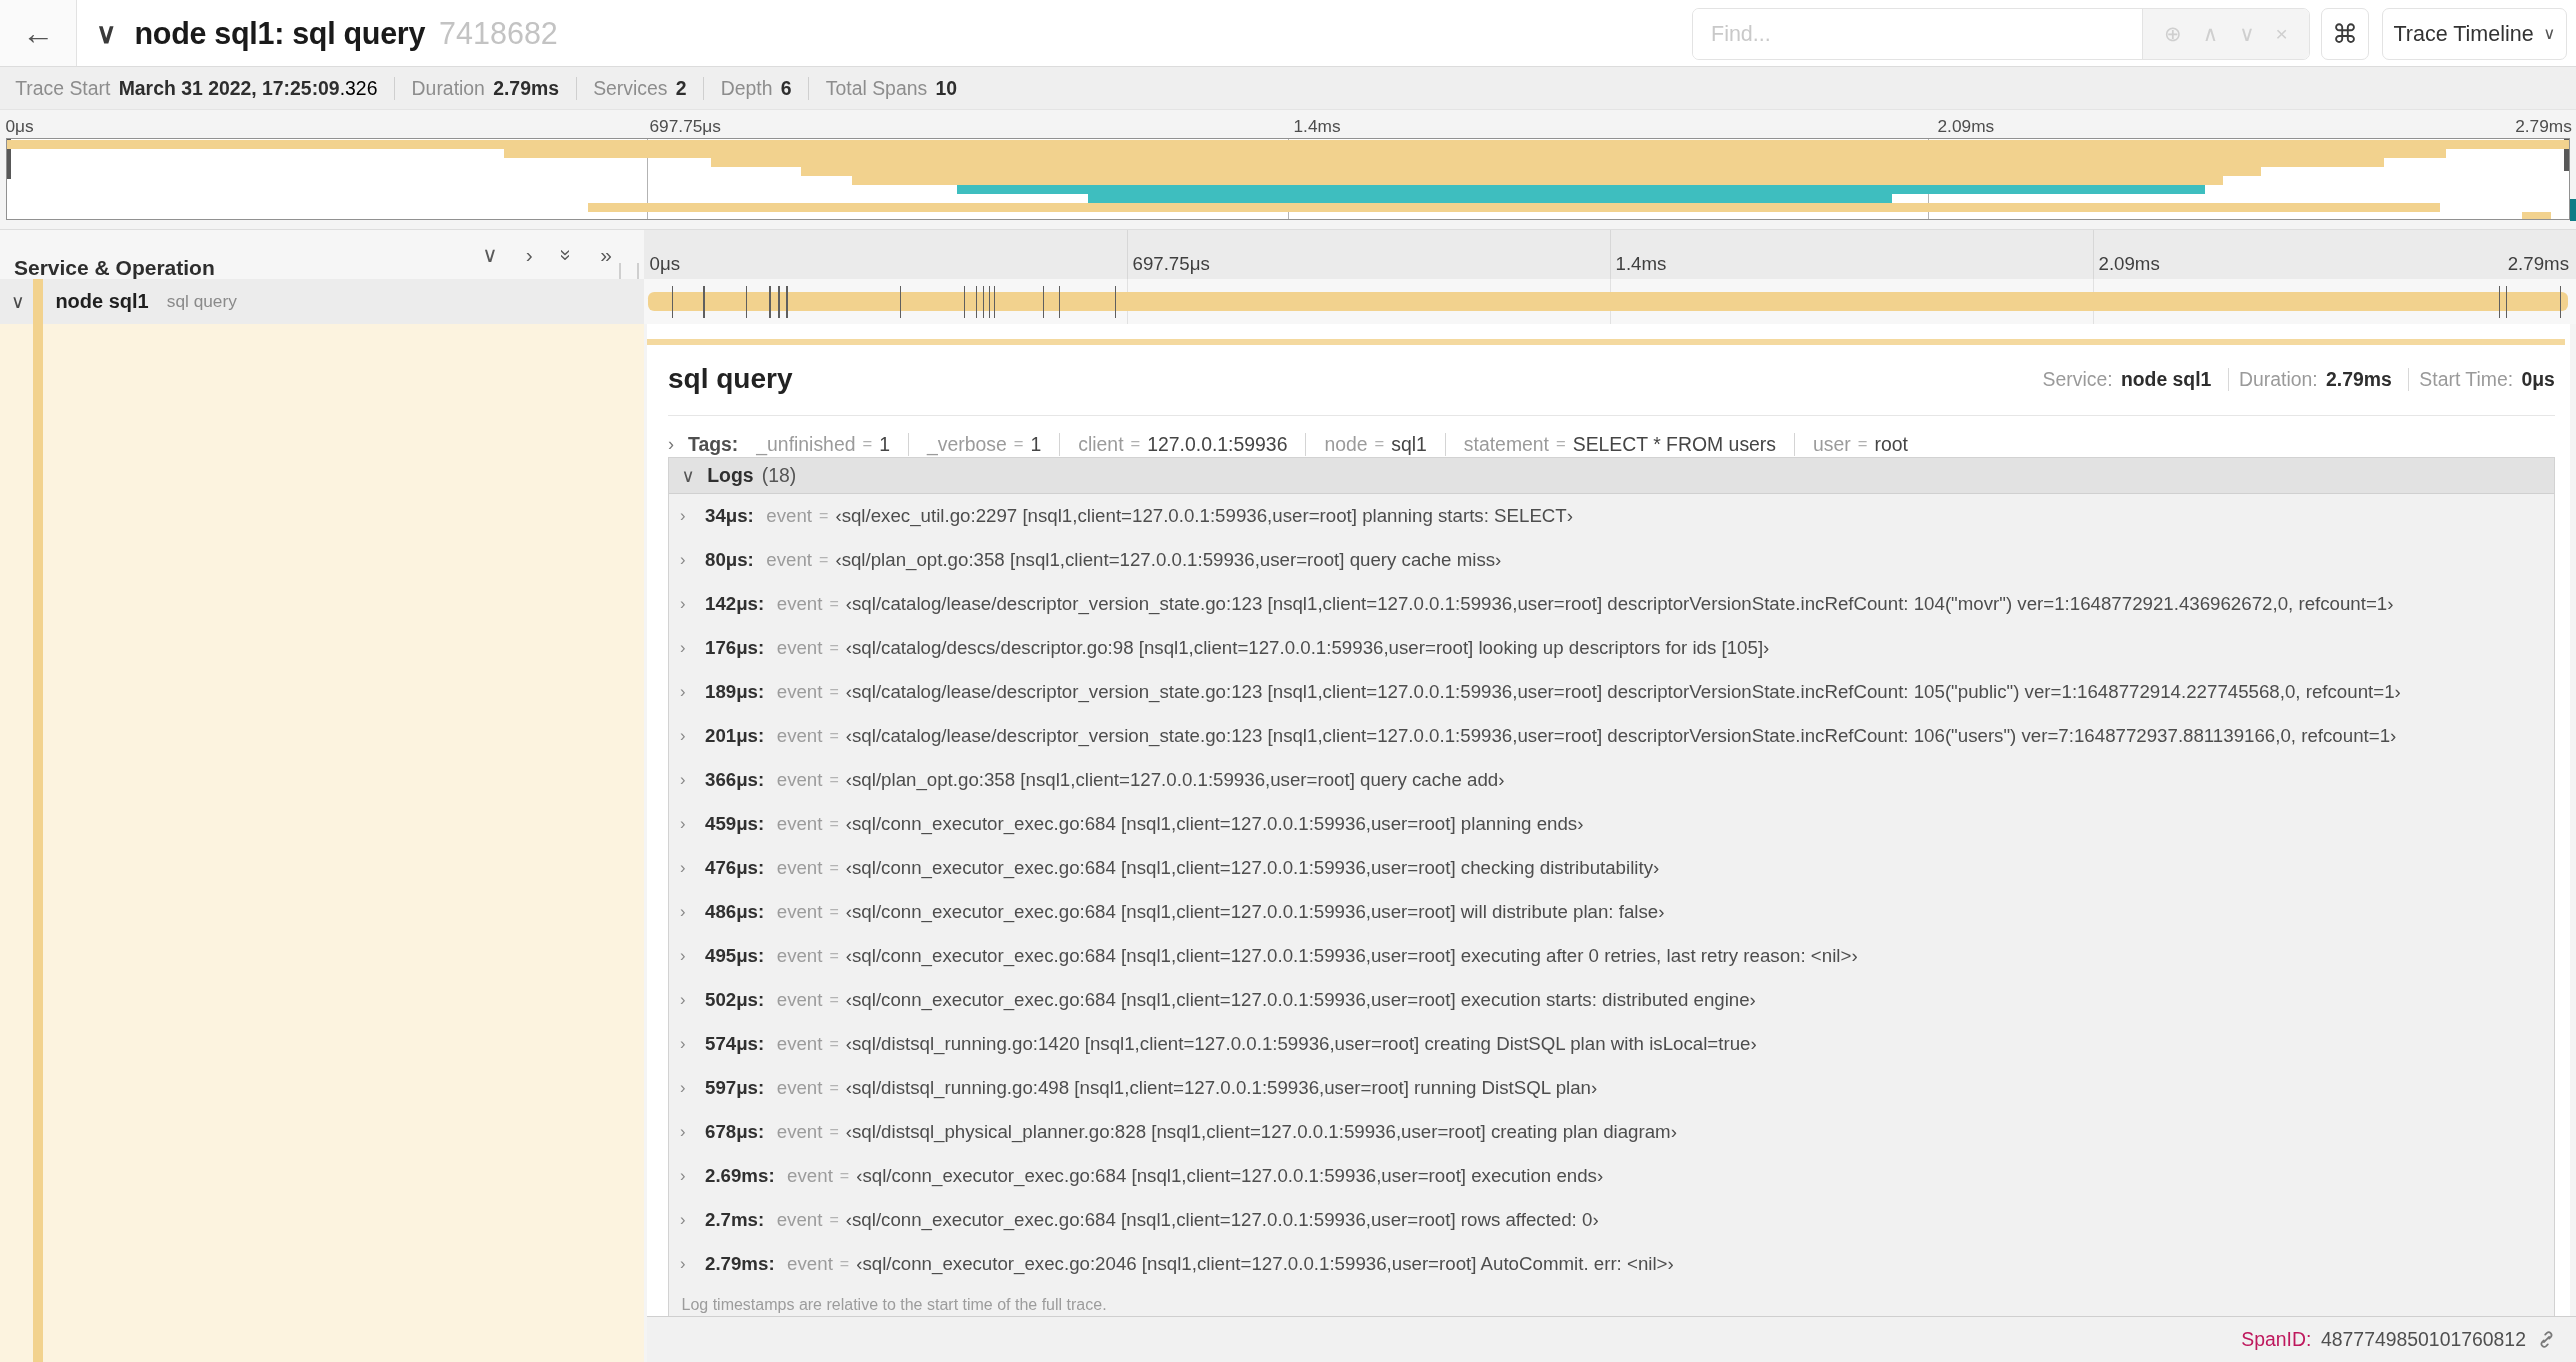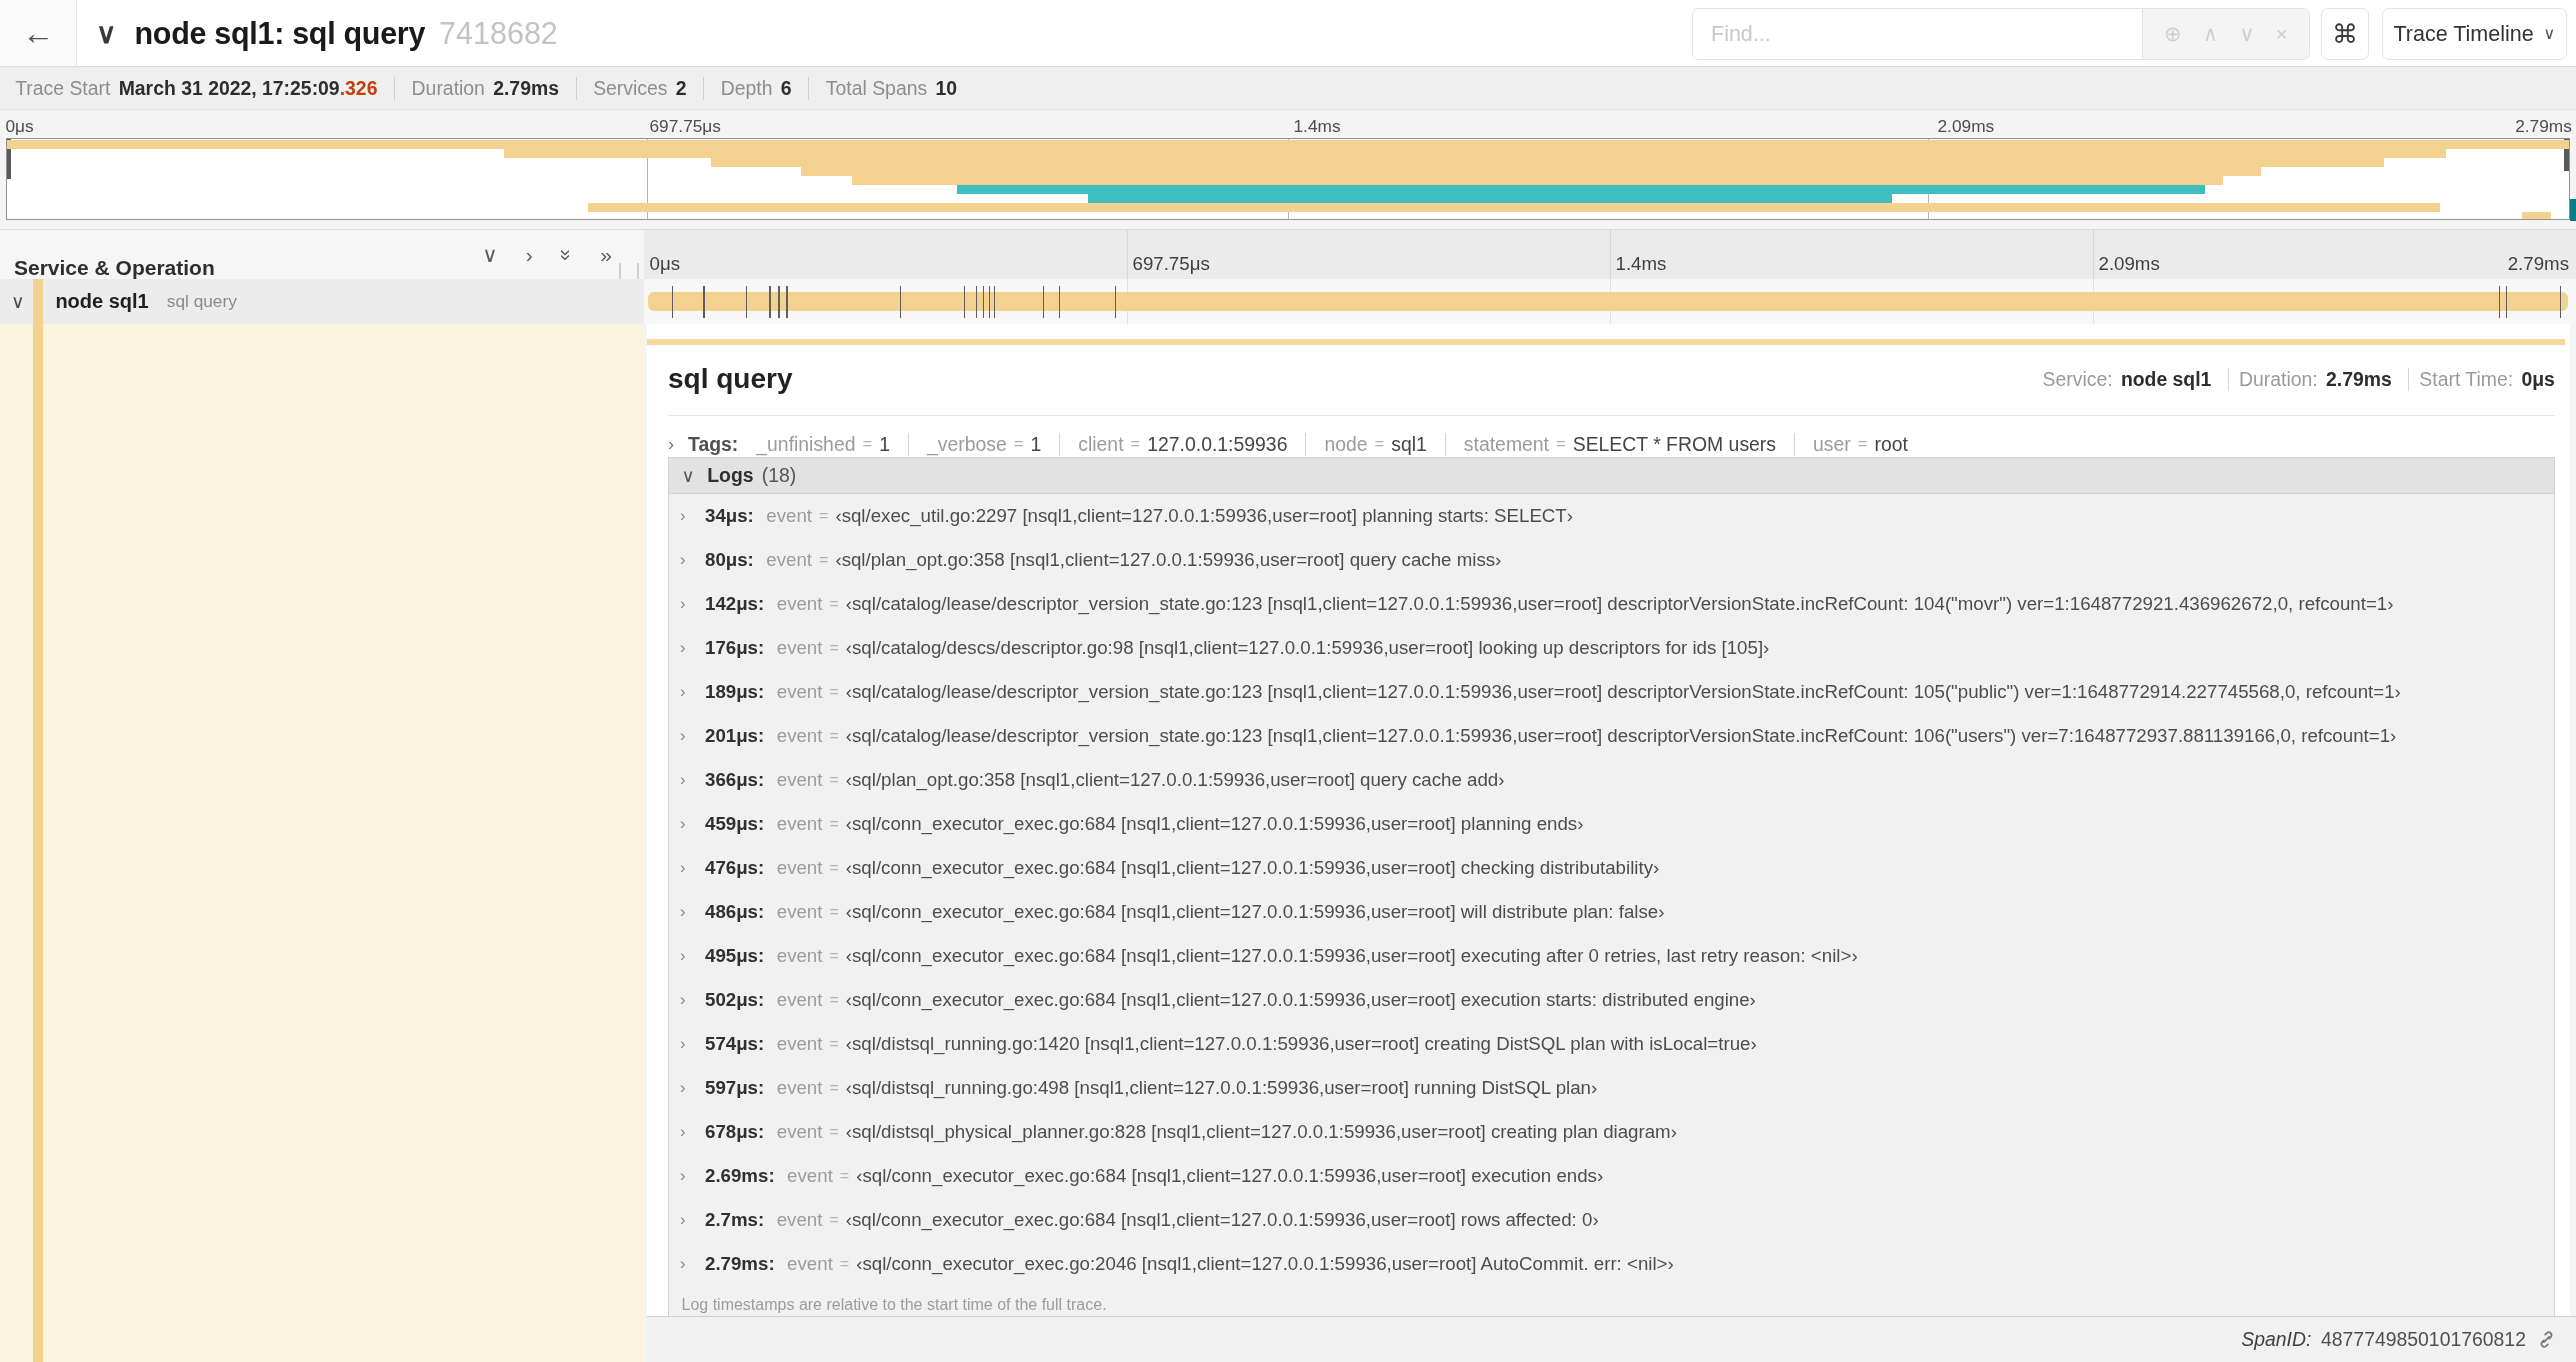--- a/index.html
+++ b/index.html
@@ -32,21 +32,21 @@
     font-size:21.5px;color:#333;cursor:pointer;gap:9.7px;}
   .view-btn .vchev{font-size:16.6px;color:#555;}
   
   .summary-bar{position:absolute;left:0;top:66px;width:2576px;height:44px;background:#efefef;
     border-top:1.4px solid #dcdcdc;border-bottom:0.7px solid #e4e4e4;display:flex;align-items:center;
     padding-left:15.2px;box-sizing:border-box;font-size:19.4px;}
   .sum-item{display:flex;align-items:center;white-space:nowrap;}
   .sum-item + .sum-item{border-left:1.4px solid #cfcfcf;margin-left:16.6px;padding-left:16.6px;}
   .sum-label{color:#8d8d8d;margin-right:8.3px;}
   .sum-value{color:#2e2e2e;font-weight:bold;}
-  .sum-suffix{color:#c2410c;font-weight:bold;}
+  .sum-suffix{color:#000000;font-weight:normal;}
   
   .mini-ticks{position:absolute;left:0;top:110px;width:2576px;height:28px;font-size:17.3px;color:#4d4d4d;}
   .mini-ticks span{position:absolute;bottom:1.4px;}
   .mt0{left:5.5px;} .mt1{left:calc(25% + 5.5px);} .mt2{left:calc(50% + 5.5px);} .mt3{left:calc(75% + 5.5px);} .mt4{right:4.2px;}
   .minimap{position:absolute;left:5.5px;top:138px;width:2564px;height:82px;background:#fff;
     border:1.4px solid #919191;box-sizing:border-box;overflow:hidden;cursor:crosshair;}
   .mini-grid{position:absolute;top:0;bottom:0;width:0.7px;background:#b3b3b3;}
   .mg1{left:25%;} .mg2{left:50%;} .mg3{left:75%;}
   .mini-bar{position:absolute;height:9px;}
   .mini-handle{position:absolute;width:4.8px;background:#585858;top:0;cursor:ew-resize;}
@@ -116,21 +116,21 @@
   .log-chevron{color:#888;font-size:16.6px;width:25px;}
   .log-time{font-weight:bold;color:#303030;margin-right:12.5px;}
   .log-key{color:#9c9c9c;margin-right:7px;}
   .log-eq{color:#b3b3b3;margin-right:7px;font-size:16px;}
   .log-val{color:#4d4d4d;}
   .logs-footnote{font-size:16px;color:#9c9c9c;padding:9.7px 0 11px 12.5px;}
   
   .footer-bar{position:absolute;left:647px;top:1316px;width:1929px;height:46px;background:#f1f1f1;
     border-top:1.4px solid #cfcfcf;display:flex;align-items:center;justify-content:flex-end;
     font-size:19.4px;box-sizing:border-box;padding-right:19.4px;gap:9.7px;}
-  .spanid-label{color:#404040;font-style:italic;}
+  .spanid-label{color:#be185d;}
   .spanid-value{color:#4f4f4f;}
   .link-icon{cursor:pointer;display:flex;align-items:center;}
 </style>
 </head>
 <body>
 
 <div class="topbar">
   <div class="back-btn">
     <span>←</span>
   </div>

